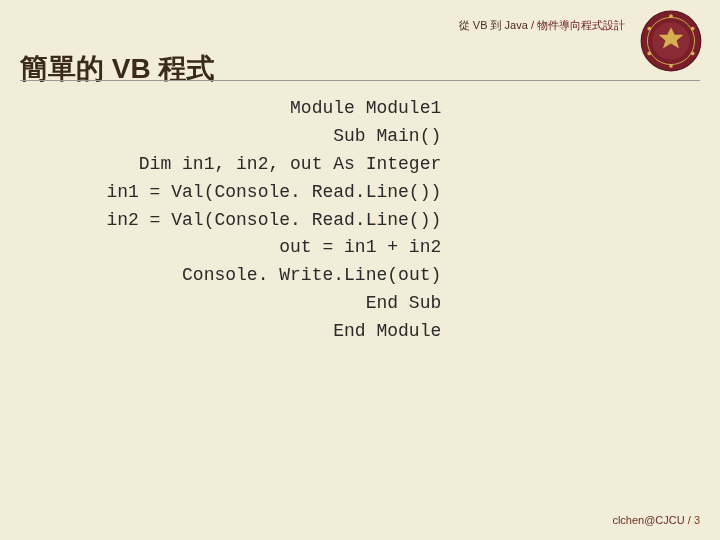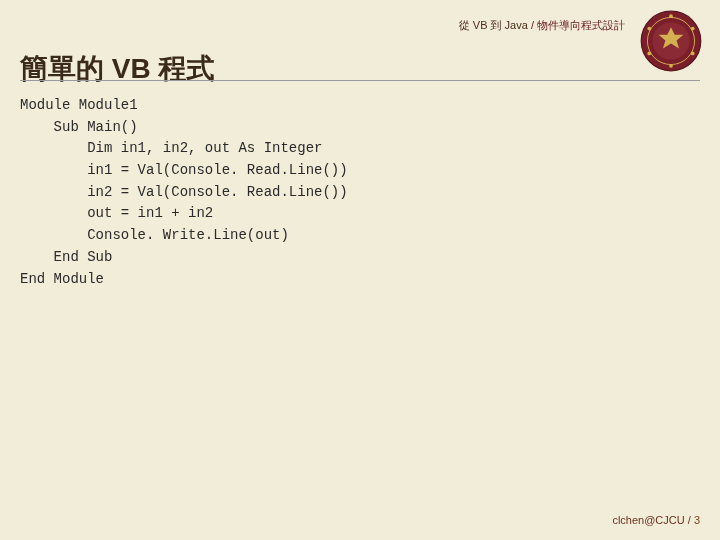--- a/index.html
+++ b/index.html
@@ -40,24 +40,25 @@
     left: 20px;
     right: 20px;
     height: 1px;
     background: #999;
   }
   .code {
     position: absolute;
     top: 95px;
     left: 20px;
     font-family: Consolas, "Courier New", monospace;
-    font-size: 14px;
+    font-size: 18px;
     color: #2a2a2a;
     line-height: 1.55;
     white-space: pre;
+    text-align: right;
   }
   .footer {
     position: absolute;
     bottom: 14px;
     right: 20px;
     font-size: 11px;
     color: #6b3020;
   }
   .footer .pg { color: #8a3a1a; }
 </style>

